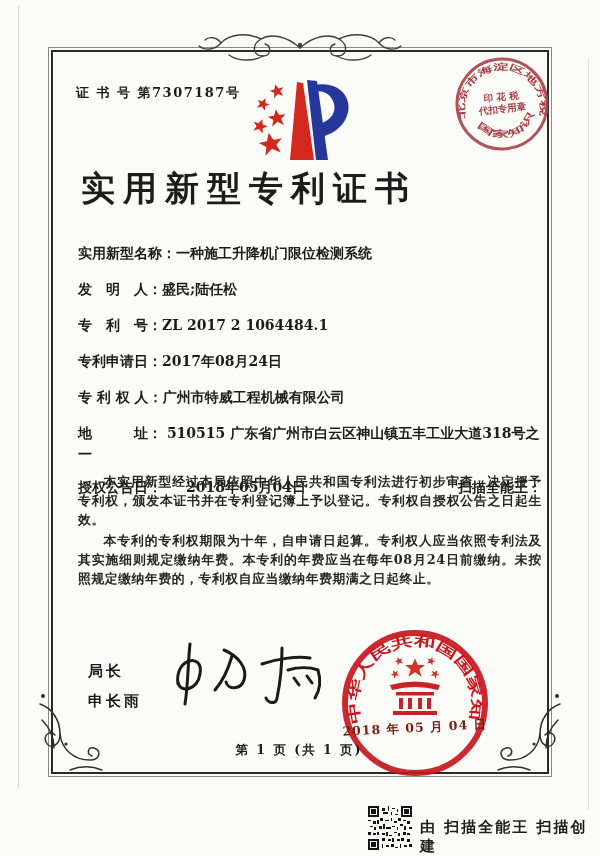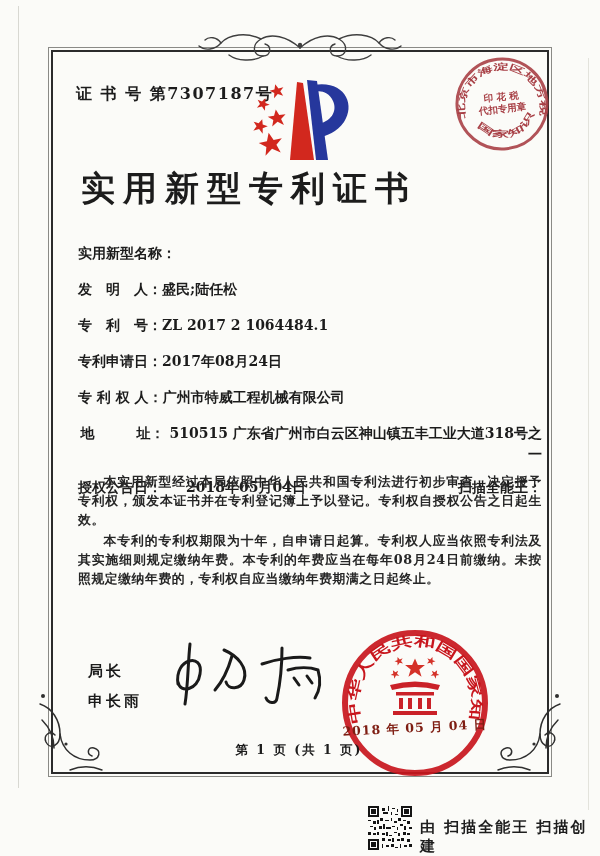--- a/index.html
+++ b/index.html
@@ -10,27 +10,27 @@
     color:#1c1c1c;
   }
   .abs{position:absolute;}
   
   .edge-l{left:18px;top:6px;width:1px;height:782px;background:#d8d8d2;}
   .edge-r{left:588px;top:58px;width:1px;height:752px;background:#e3e3dc;}
   
   .frame-outer{left:48px;top:47px;width:502px;height:728px;border:1px solid #8a8a86;}
   .frame-inner{position:absolute;inset:2px;border:2px solid #2b2b2b;}
   
-  .cert-no{left:76px;top:84px;font-size:16px;font-weight:bold;letter-spacing:1.5px;}
+  .cert-no{left:76px;top:84px;font-size:13px;font-weight:bold;letter-spacing:1.5px;}
   .logo{left:240px;top:76px;}
   .title{left:48px;top:166px;width:402px;text-align:center;
          font-size:34px;font-weight:bold;letter-spacing:8px;}
   
   .fields{left:78px;top:243px;width:464px;font-size:14px;font-weight:bold;line-height:21px;}
-  .frow{display:flex;margin-bottom:15px;text-align:right;}
+  .frow{display:flex;margin-bottom:15px;}
   .frow .lbl{white-space:pre;flex:none;}
   .frow.addr{display:block;margin-bottom:12px;margin-top:15px;}
   .frow.addr .lbl{display:inline;}
   .frow.addr .val{display:inline;}
   .frow.double{justify-content:space-between;}
   .pair{display:flex;gap:24px;}
   
   .paras{left:78px;top:472px;width:464px;font-size:12.8px;line-height:19px;
          font-weight:700;color:#262626;letter-spacing:0.6px;}
   .paras p{margin:0 0 2px 0;text-indent:2em;text-align:justify;}
@@ -112,20 +112,21 @@
     <polygon points="67,4 77,5 88,84 76,84" fill="#26379c"></polygon>
     <path d="M74,9 C104,4 116,28 104,46 C97,56 86,60 80,61 L78,48 C90,46 98,36 93,25 C89,16 80,14 75,16 Z" fill="#26379c"></path>
   </svg>
 </div>
 
 <div class="abs title">实用新型专利证书</div>
 
 <div class="abs fields">
   <div class="frow">
     <span class="lbl">实用新型名称：</span>
+    <span class="val">一种施工升降机门限位检测系统</span>
   </div>
   <div class="frow">
     <span class="lbl">发　明　人：</span>
     <span class="val">盛民;陆任松</span>
   </div>
   <div class="frow">
     <span class="lbl">专　利　号：</span>
     <span class="val">ZL 2017 2 1064484.1</span>
   </div>
   <div class="frow">

